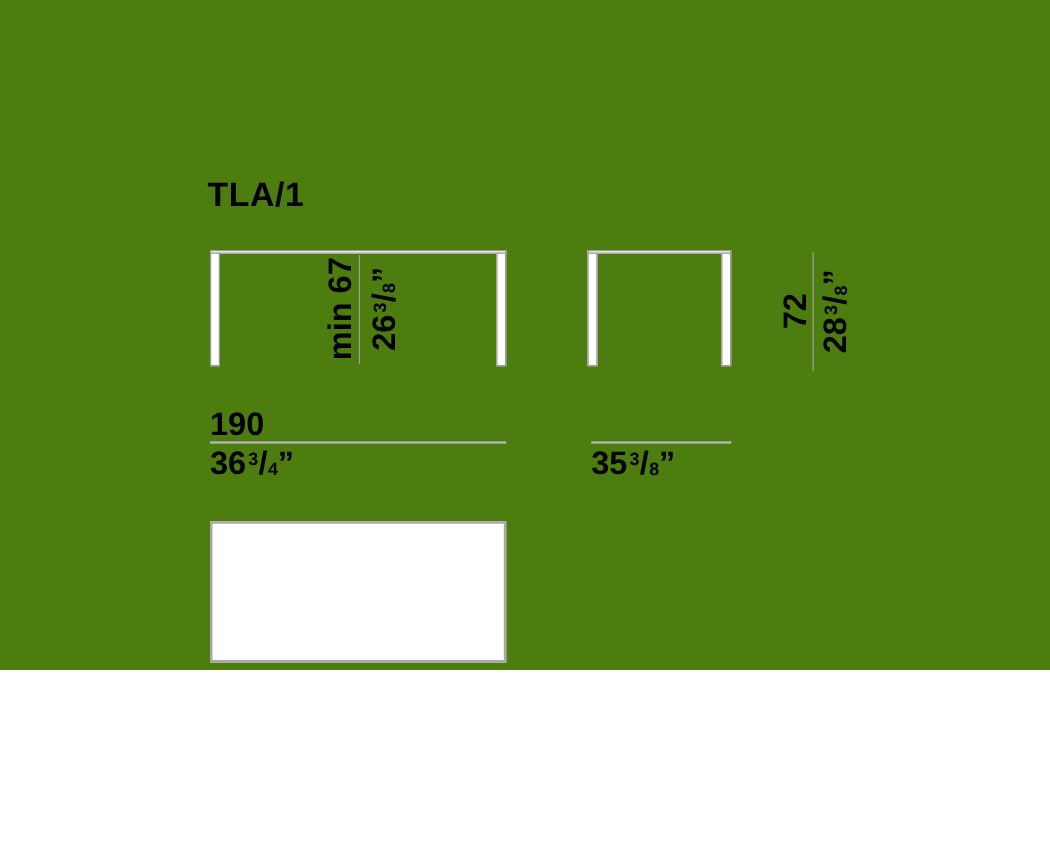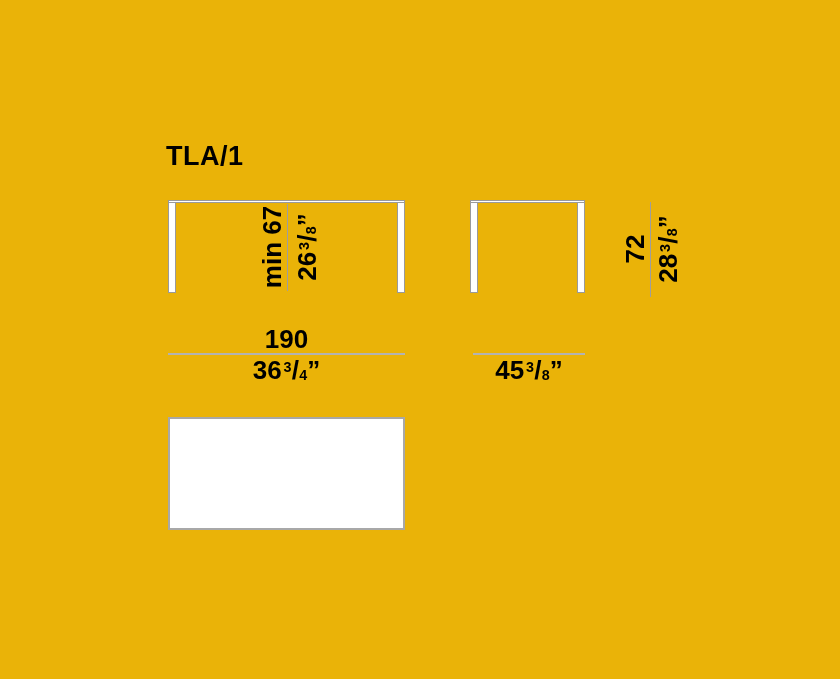--- a/index.html
+++ b/index.html
@@ -4,22 +4,22 @@
 <style>
   html, body {
     margin: 0;
     padding: 0;
     background: #ffffff;
     font-family: "Liberation Sans", sans-serif;
   }
   .canvas {
     position: relative;
     width: 840px;
-    height: 679px;
-    background: #eab308;
+    height: 536px;
+    background: #4d7c0f;
     overflow: hidden;
     color: #000000;
   }
   .title {
     position: absolute;
     left: 166px;
     top: 141px;
     font-size: 27px;
     font-weight: bold;
     letter-spacing: 0.5px;
@@ -67,21 +67,21 @@
   .vtext {
     transform: rotate(-90deg);
     white-space: nowrap;
     font-size: 26px;
     font-weight: bold;
     line-height: 26px;
   }
   
   .hdim {
     position: absolute;
-    text-align: center;
+    text-align: left;
   }
   .hdim .metric {
     position: absolute;
     left: 0;
     right: 0;
     top: 0;
     font-size: 26px;
     font-weight: bold;
     line-height: 26px;
   }
@@ -164,18 +164,18 @@
   </div>
 
   <div class="hdim" style="left:168px; top:326px; width:237px; height:58px;">
     <div class="metric">190</div>
     <div class="rule"></div>
     <div class="imperial-row"><span class="imp"><span>36</span><sup>3</sup><span class="sl">/</span><sub>4</sub><span>”</span></span></div>
   </div>
 
   <div class="hdim" style="left:473px; top:326px; width:112px; height:58px;">
     <div class="rule"></div>
-    <div class="imperial-row"><span class="imp"><span>45</span><sup>3</sup><span class="sl">/</span><sub>8</sub><span>”</span></span></div>
+    <div class="imperial-row"><span class="imp"><span>35</span><sup>3</sup><span class="sl">/</span><sub>8</sub><span>”</span></span></div>
   </div>
 
   <div class="topview"></div>
 
 </div>
 
 </body></html>

